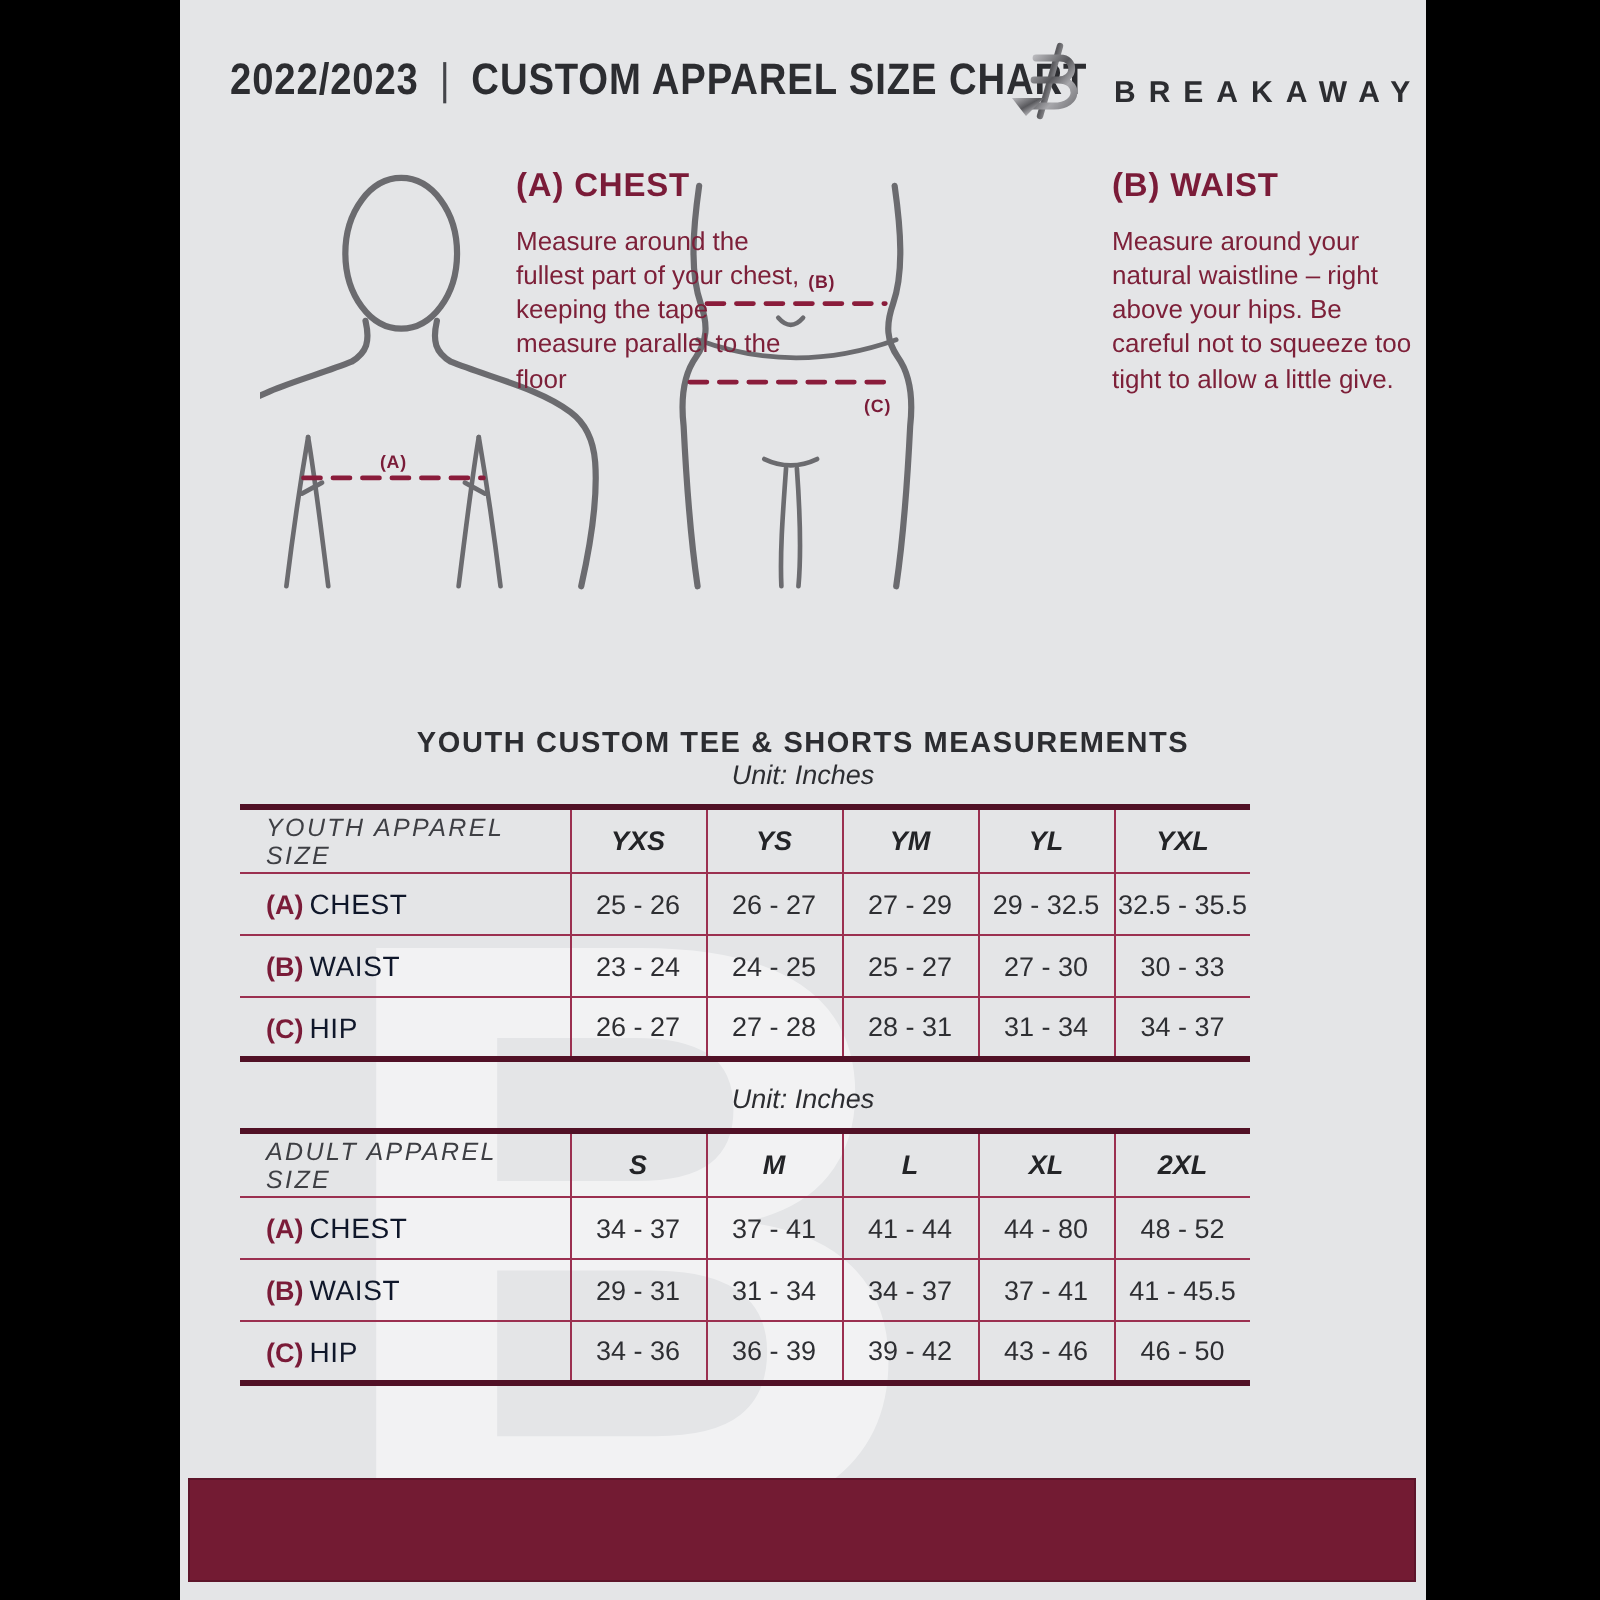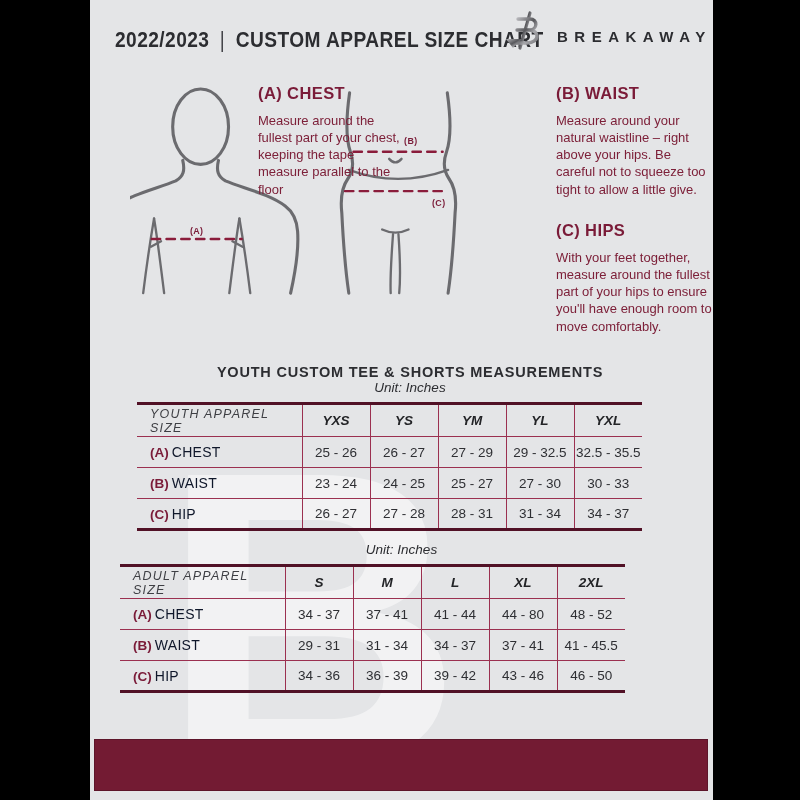--- a/index.html
+++ b/index.html
@@ -19,21 +19,21 @@
   }
 
   
   .hdr-title {
     position:absolute; left:25px; top:27px;
     font-weight:bold; font-size:22px; color:#2c2d31;
     letter-spacing:0.5px; white-space:nowrap;
     transform:scaleX(0.87); transform-origin:left top;
   }
   .hdr-title .pipe { font-weight:400; color:#44454a; margin:0 12px; }
-  .brand { position:absolute; left:413px; top:10px; display:flex; align-items:center; }
+  .brand { position:absolute; left:413px; top:20px; display:flex; align-items:center; }
   .brand-name {
     font-size:15px; font-weight:bold; letter-spacing:6.5px;
     color:#2c2d31; margin-left:10px; margin-top:8px; white-space:nowrap;
   }
 
   
   .guide { position:absolute; z-index:2; }
   .guide-a { left:168px; top:84px;  width:150px; }
   .guide-b { left:466px; top:84px;  width:153px; }
   .guide-c { left:466px; top:221px; width:156px; }
@@ -58,21 +58,21 @@
 
   
   .watermark {
     position:absolute; left:70px; top:468px; z-index:0;
     font-size:420px; line-height:0.72; font-weight:bold;
     color:rgba(255,255,255,0.5); pointer-events:none;
   }
 
   
   .section { position:absolute; left:0; width:623px; z-index:2; }
-  .sec-youth { top:364px;padding-left:17px; }
+  .sec-youth { top:364px; }
   .sec-adult { top:542px; }
   .sec-title { text-align:center; font-size:14.5px; font-weight:bold; letter-spacing:0.8px; color:#2c2d31; }
   .sec-unit  { text-align:center; font-style:italic; font-size:13.5px; color:#2c2d31; margin-top:0; }
 
   table.size-table {
     margin:7px 0 0 30px; width:505px;
     border-collapse:collapse; table-layout:fixed;
     border-top:3px solid #511126; border-bottom:3px solid #511126;
   }
   .size-table col.first { width:165px; }
@@ -157,24 +157,20 @@
   </svg>
 
   <div class="guide guide-a">
     <div class="guide-heading">(A) CHEST</div>
     <p class="guide-body">Measure around the fullest part of your chest, keeping the tape measure parallel to the floor</p>
   </div>
   <div class="guide guide-b">
     <div class="guide-heading">(B) WAIST</div>
     <p class="guide-body">Measure around your natural waistline – right above your hips. Be careful not to squeeze too tight to allow a little give.</p>
   </div>
-  <div class="guide guide-c">
-    <div class="guide-heading">(C) HIPS</div>
-    <p class="guide-body">With your feet together, measure around the fullest part of your hips to ensure you'll have enough room to move comfortably.</p>
-  </div>
 
   <div class="section sec-youth">
     <div class="sec-title">YOUTH CUSTOM TEE &amp; SHORTS MEASUREMENTS</div>
     <div class="sec-unit">Unit: Inches</div>
     <table class="size-table">
       <colgroup>
           <col class="first">
           <col>
           <col>
           <col>

